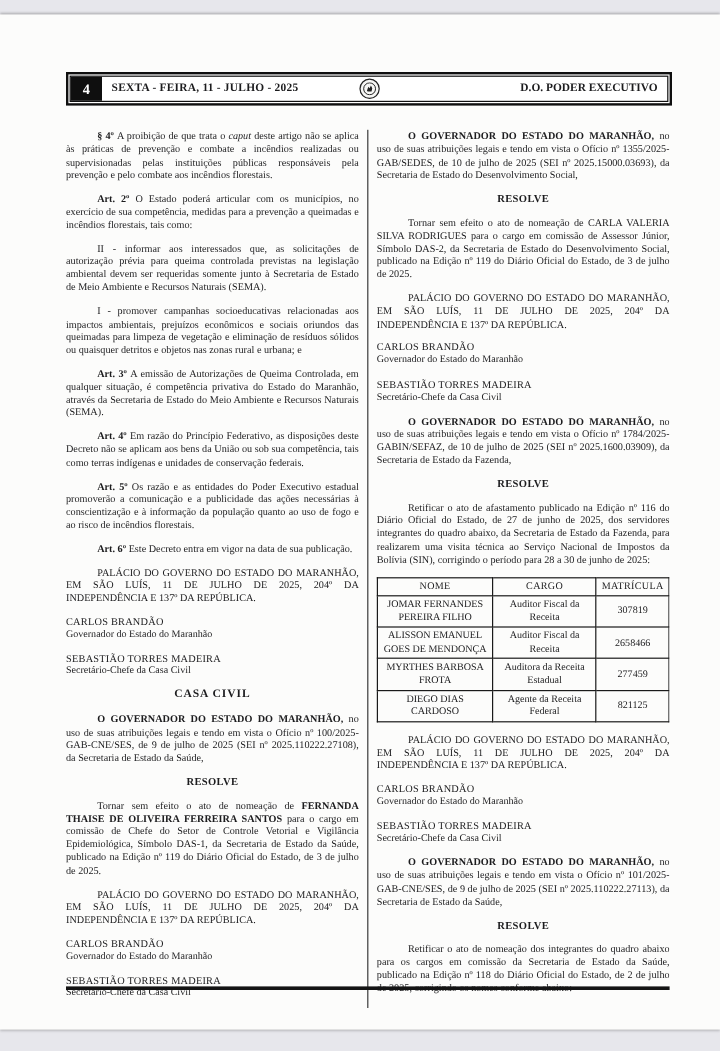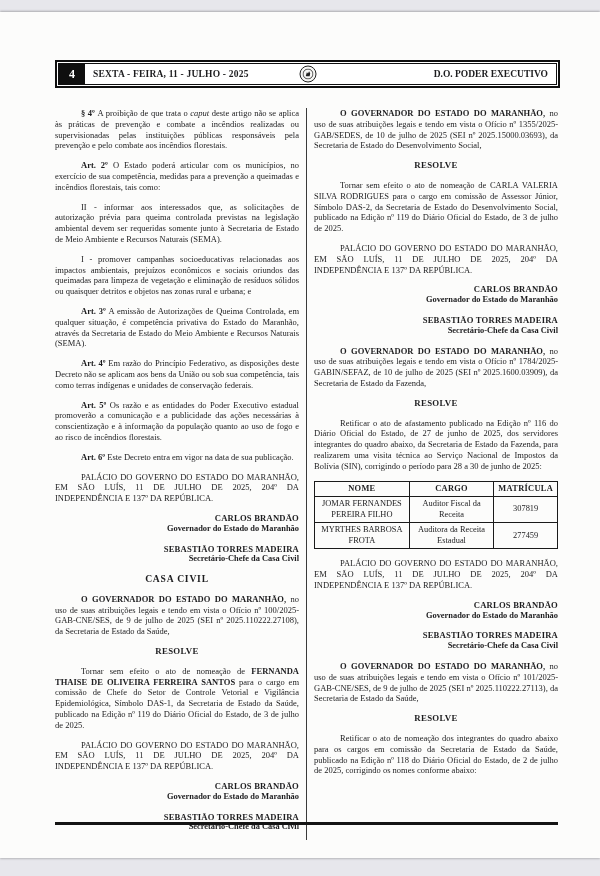--- a/index.html
+++ b/index.html
@@ -48,32 +48,32 @@
     margin:0 0 9px 0;font-size:8.5px;line-height:10.8px;
     text-align:justify;text-indent:26px;
   }
   p.para .b{font-weight:bold;}
   p.para .i{font-style:italic;}
   .heading{
     text-align:center;font-weight:bold;font-size:8.8px;line-height:10.8px;
     margin:0 0 9px 0;letter-spacing:.3px;
   }
   .heading.lg{font-size:9.6px;letter-spacing:.8px;}
-  .sig{text-align:right;margin:0 0 9px 0;font-weight:bold;}
+  .sig{text-align:left;margin:0 0 9px 0;}
   .sig-name{font-size:8.6px;line-height:10.8px;letter-spacing:.2px;}
   .sig-role{font-size:8.4px;line-height:10.8px;}
   
   table.doc-table{
     border-collapse:collapse;width:100%;margin:0 0 9px 0;
     font-size:8.4px;line-height:10.6px;
   }
   table.doc-table th, table.doc-table td{
     border:1px solid #1a1a1a;padding:2px 4px;vertical-align:middle;
   }
-  table.doc-table th{font-weight:bold;letter-spacing:.3px;}
+  table.doc-table th{font-weight:normal;letter-spacing:.3px;}
   table.doc-table td.c0{text-transform:uppercase;text-align:center;width:40%;}
   table.doc-table td.c1{text-align:center;width:36%;}
   table.doc-table td.c2{text-align:center;width:24%;}
   
   .bottom-rule{
     position:absolute;left:55px;top:810px;width:503px;height:3px;background:#141414;
   }
 </style>
 </head>
 <body>
@@ -151,23 +151,33 @@
               <th>MATRÍCULA</th>
             </tr>
           </thead>
           <tbody>
             <tr>
               <td class="c0">JOMAR FERNANDES PEREIRA FILHO</td>
               <td class="c1">Auditor Fiscal da Receita</td>
               <td class="c2">307819</td>
             </tr>
             <tr>
+              <td class="c0">ALISSON EMANUEL GOES DE MENDONÇA</td>
+              <td class="c1">Auditor Fiscal da Receita</td>
+              <td class="c2">2658466</td>
+            </tr>
+            <tr>
               <td class="c0">MYRTHES BARBOSA FROTA</td>
               <td class="c1">Auditora da Receita Estadual</td>
               <td class="c2">277459</td>
+            </tr>
+            <tr>
+              <td class="c0">DIEGO DIAS CARDOSO</td>
+              <td class="c1">Agente da Receita Federal</td>
+              <td class="c2">821125</td>
             </tr>
           </tbody>
         </table>
         <p class="para"><span>PALÁCIO DO GOVERNO DO ESTADO DO MARANHÃO, EM SÃO LUÍS, 11 DE JULHO DE 2025, 204º DA INDEPENDÊNCIA E 137º DA REPÚBLICA.</span></p>
         <div class="sig">
           <div class="sig-name">CARLOS BRANDÃO</div>
           <div class="sig-role">Governador do Estado do Maranhão</div>
         </div>
         <div class="sig">
           <div class="sig-name">SEBASTIÃO TORRES MADEIRA</div>

